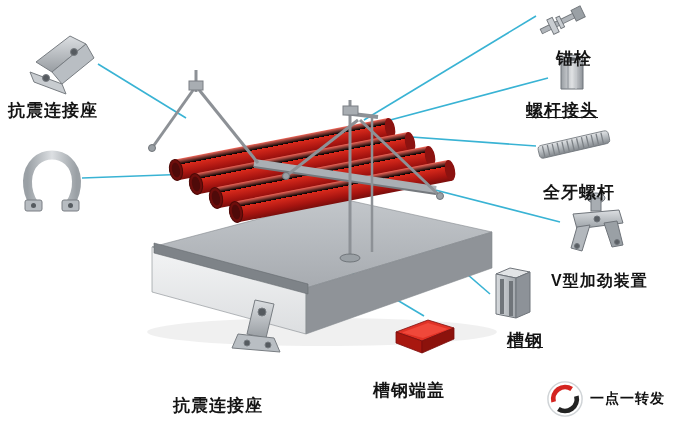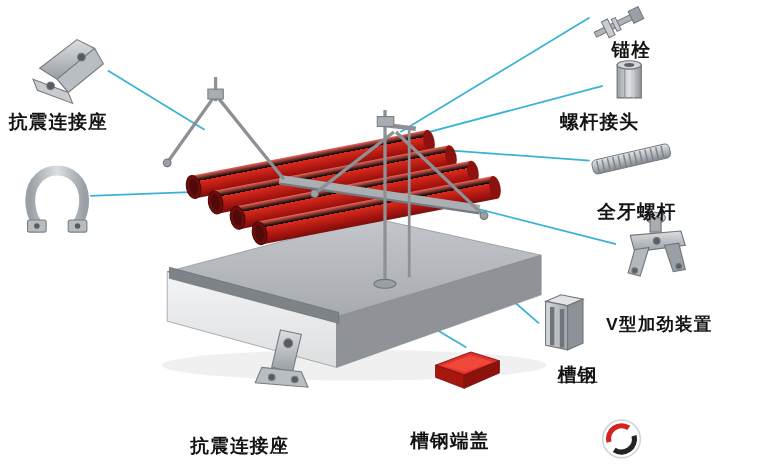--- a/index.html
+++ b/index.html
@@ -3,26 +3,26 @@
 <meta charset="utf-8">
 <style>
   html,body{margin:0;padding:0;background:#fff;}
   body{font-family:"Liberation Sans","DejaVu Sans",sans-serif;}
   .canvas{position:relative;width:691px;height:431px;background:#ffffff;overflow:hidden;}
   .scene-svg{position:absolute;left:0;top:0;}
   .icon{position:absolute;}
   .label{position:absolute;color:#141414;font-weight:700;font-size:17px;letter-spacing:1px;white-space:nowrap;}
   .lbl-connector-top{left:8px;top:99px;}
   .lbl-p-clamp{left:20px;top:229px;}
-  .lbl-anchor{left:556px;top:34px;}
-  .lbl-coupling{left:509px;top:99px;}
+  .lbl-anchor{left:556px;top:47px;}
+  .lbl-coupling{left:526px;top:99px;text-decoration:underline;}
   .lbl-threaded{left:543px;top:181px;}
-  .lbl-vstiff{left:551px;top:285px;font-size:16px;}
+  .lbl-vstiff{left:551px;top:271px;font-size:16px;}
   .lbl-channel{left:507px;top:329px;text-decoration:underline;}
-  .lbl-endcap{left:373px;top:389px;}
+  .lbl-endcap{left:373px;top:379px;}
   .lbl-connector-bottom{left:173px;top:394px;}
   .icon-connector-top{left:22px;top:28px;}
   .icon-p-clamp{left:20px;top:138px;}
   .icon-anchor{left:534px;top:0px;}
   .icon-coupling{left:548px;top:50px;}
   .icon-threaded{left:534px;top:124px;}
   .icon-vstiff{left:560px;top:188px;}
   .icon-channel{left:486px;top:264px;}
   .icon-endcap{left:386px;top:312px;}
   .icon-connector-bottom{left:222px;top:294px;}
@@ -279,15 +279,16 @@
   <div class="label lbl-channel">槽钢</div>
   <div class="label lbl-endcap">槽钢端盖</div>
   <div class="label lbl-connector-bottom">抗震连接座</div>
 
   <div class="watermark">
     <svg width="38" height="38" viewBox="0 0 40 40">
       <circle cx="20" cy="20" r="18" fill="#ffffff" stroke="#cfd3d6" stroke-width="1.5"></circle>
       <path d="M8 23 A 12.5 12.5 0 0 1 27 9.5" stroke="#d42420" stroke-width="5" fill="none"></path>
       <path d="M32 17 A 12.5 12.5 0 0 1 13 30.5" stroke="#232323" stroke-width="5" fill="none"></path>
     </svg>
+    <span class="watermark-text">一点一转发</span>
   </div>
 
 </div>
 
 </body></html>

